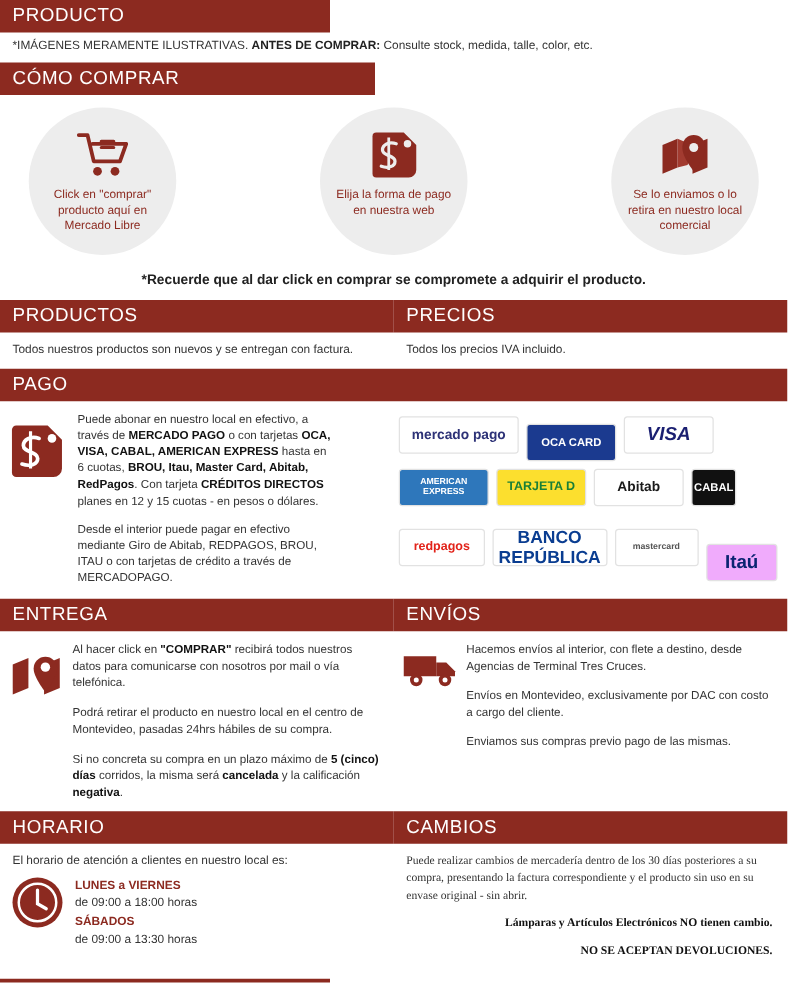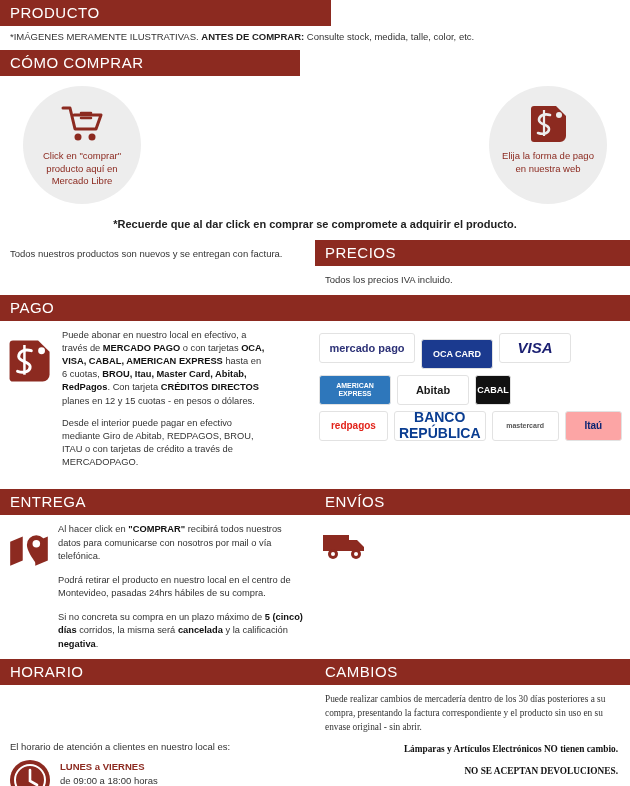--- a/index.html
+++ b/index.html
@@ -21,21 +21,21 @@
     color: #ffffff;
     font-size: 15px;
     font-weight: normal;
     letter-spacing: .5px;
     padding: 4px 10px 5px 10px;
     display: block;
     position: relative;
   }
   .bar-wide { width: 300px; }
   .bar-full { width: 630px; }
-  .bar-half { width: 331px; }
+  .bar-half { width: 264px; }
 
   .subtext {
     font-size: 9.5px;
     color: #333;
     padding: 5px 10px 6px 10px;
     line-height: 1.35;
   }
   .subtext b { color:#222; }
 
   
@@ -78,21 +78,21 @@
     padding: 7px 12px 8px 10px;
     color:#333;
   }
 
   
   .pago-wrap { display:flex;gap:40px; }
   .pago-left { width: 315px; display:flex; padding: 8px 8px 6px 6px; }
   .pago-icon { width: 52px; flex:0 0 52px; padding-top: 8px; }
   .pago-text { font-size: 9.3px; line-height:1.42; padding-left: 4px; }
   .pago-text p { margin:0 0 9px 0; }
-  .pago-text p:last-child { margin-bottom:14px; }
+  .pago-text p:last-child { margin-bottom:4px; }
 
   .logos {
     width: 315px;
     padding: 6px 8px 4px 4px;
     display:flex; flex-direction:column; gap:6px;
   }
   .logo-row { display:flex; gap:6px; align-items:center; justify-content:flex-start; }
   .logo {
     height: 30px;
     border-radius: 3px;
@@ -108,35 +108,35 @@
   .l-mp { width: 96px; color:#2d3277; font-size:11px; }
   .l-oca { width: 72px; background:#1b3a8f; color:#fff;margin-top:12px; }
   .l-visa { width: 72px; color:#1a1f71; font-size:15px; font-style:italic; font-weight:bold;}
   .l-amex { width: 72px; background:#2e77bb; color:#fff; font-size:7px; line-height:1.05; text-align:center;}
   .l-tarjeta { width: 72px; background:#fcdf2e; color:#1a7f37; font-size:10px; }
   .l-abitab { width: 72px; color:#1a1a1a; font-size:11px; }
   .l-cabal { width: 36px; background:#111; color:#fff; font-size:9px; }
   .l-redpagos { width: 72px; color:#e2231a; font-size:10px; }
   .l-brou { width: 96px; color:#0a3d91; font-size:14px; line-height:1.1; text-align:center;}
   .l-mc { width: 70px; color:#555; font-size:7px; flex-direction:column; }
-  .l-itau { width: 60px; background:#fca5a5; color:#0a2472; font-size:10px; }
+  .l-itau { width: 60px; background:#f0abfc; color:#0a2472; font-size:15px;margin-top:24px; }
 
   
   .ent-wrap { display:flex; }
   .ent-col { width:315px; display:flex; padding: 8px 10px 8px 6px; }
   .ent-icon { width:52px; flex:0 0 52px; padding-top:6px; }
   .ent-text { font-size:9.3px; line-height:1.45; }
   .ent-text p { margin:0 0 10px 0; }
   .ent-text p:last-child { margin-bottom:0; }
 
   
   .hor-wrap { display:flex; }
   .hor-left { width:315px; }
   .hor-right { width:315px; }
-  .hor-intro { font-size:9.5px; padding: 8px 10px 4px 10px; margin-top: 48px; }
+  .hor-intro { font-size:9.5px; padding: 8px 10px 4px 10px; }
   .hor-body { display:flex; padding: 2px 10px 8px 8px; }
   .clock { width:52px; flex:0 0 52px; }
   .hor-lines { font-size:9.5px; line-height:1.5; padding-top:2px; }
   .hor-lines .d { color:#8c2a20; font-weight:bold; }
 
   .cam-body { font-size:9.3px; line-height:1.5; padding: 8px 12px 6px 10px; }
   .cam-body p { margin:0 0 8px 0;font-family:Liberation Serif, serif; }
   .cam-body .bold { font-weight:bold; color:#111;text-align:right; }
 
   .gar-body { font-size:9.5px; padding: 7px 10px 10px 10px; }
@@ -181,26 +181,42 @@
             <path d="M6 3h22l10 10v20a6 6 0 0 1-6 6H6a3 3 0 0 1-3-3V6a3 3 0 0 1 3-3z" fill="#8c2a20"></path>
             <circle cx="31" cy="12" r="3" fill="#ededed"></circle>
             <path d="M22 12c-6-2-11 1-11 5 0 5 10 4 10 9 0 4-5 6-11 4" fill="none" stroke="#ededed" stroke-width="2.6" stroke-linecap="round"></path>
             <path d="M16 7v26" stroke="#ededed" stroke-width="2.2"></path>
           </svg>
         </div>
         <div class="cap">Elija la forma de pago en nuestra web</div>
       </div>
     </div>
 
+    <div class="circ-wrap">
+      <div class="circ">
+        <div class="ic">
+          <svg width="44" height="40" viewBox="0 0 44 40">
+            <path d="M4 12l12-5v23L4 35z" fill="#8c2a20"></path>
+            <path d="M16 7l12 5v8l-4 8-8 2z" fill="#a23b30"></path>
+            <path d="M28 12l12-5v23l-12 5z" fill="#8c2a20"></path>
+            <circle cx="29" cy="13" r="9" fill="#8c2a20"></circle>
+            <path d="M29 33c0 0-9-11-9-18a9 9 0 1 1 18 0c0 7-9 18-9 18z" fill="#8c2a20"></path>
+            <circle cx="29" cy="14" r="3.6" fill="#ededed"></circle>
+          </svg>
+        </div>
+        <div class="cap">Se lo enviamos o lo retira en nuestro local comercial</div>
+      </div>
+    </div>
   </div>
 
   <div class="recuerde">*Recuerde que al dar click en comprar se compromete a adquirir el producto.</div>
 
   <div class="row2">
     <div class="col-left">
+      <div class="bar">PRODUCTOS</div>
       <div class="body-txt">Todos nuestros productos son nuevos y se entregan con factura.</div>
     </div>
     <div class="col-right">
       <div class="bar">PRECIOS</div>
       <div class="body-txt">Todos los precios IVA incluido.</div>
     </div>
   </div>
 
   <div class="bar bar-full">PAGO</div>
   <div class="pago-wrap">
@@ -222,20 +238,21 @@
     </div>
 
     <div class="logos">
       <div class="logo-row">
         <div class="logo l-mp">mercado pago</div>
         <div class="logo l-oca">OCA CARD</div>
         <div class="logo l-visa">VISA</div>
       </div>
       <div class="logo-row">
         <div class="logo l-amex">AMERICAN EXPRESS</div>
+        <div class="logo l-tarjeta">TARJETA D</div>
         <div class="logo l-abitab">Abitab</div>
         <div class="logo l-cabal">CABAL</div>
       </div>
       <div class="logo-row">
         <div class="logo l-redpagos">redpagos</div>
         <div class="logo l-brou">BANCO REPÚBLICA</div>
         <div class="logo l-mc">mastercard</div>
         <div class="logo l-itau">Itaú</div>
       </div>
     </div>
@@ -275,20 +292,25 @@
       <div class="ent-icon">
         <svg width="48" height="34" viewBox="0 0 48 34">
           <path d="M2 6h26v16H2z" fill="#8c2a20"></path>
           <path d="M28 11h8l7 7v4H28z" fill="#8c2a20"></path>
           <circle cx="12" cy="25" r="5" fill="#8c2a20"></circle>
           <circle cx="35" cy="25" r="5" fill="#8c2a20"></circle>
           <circle cx="12" cy="25" r="2" fill="#ffffff"></circle>
           <circle cx="35" cy="25" r="2" fill="#ffffff"></circle>
         </svg>
       </div>
+      <div class="ent-text">
+        <p>Hacemos envíos al interior, con flete a destino, desde Agencias de Terminal Tres Cruces.</p>
+        <p>Envíos en Montevideo, exclusivamente por DAC con costo a cargo del cliente.</p>
+        <p>Enviamos sus compras previo pago de las mismas.</p>
+      </div>
     </div>
   </div>
 
   <div class="row2">
     <div class="col-left">
       <div class="bar">HORARIO</div>
     </div>
     <div class="col-right">
       <div class="bar">CAMBIOS</div>
     </div>

